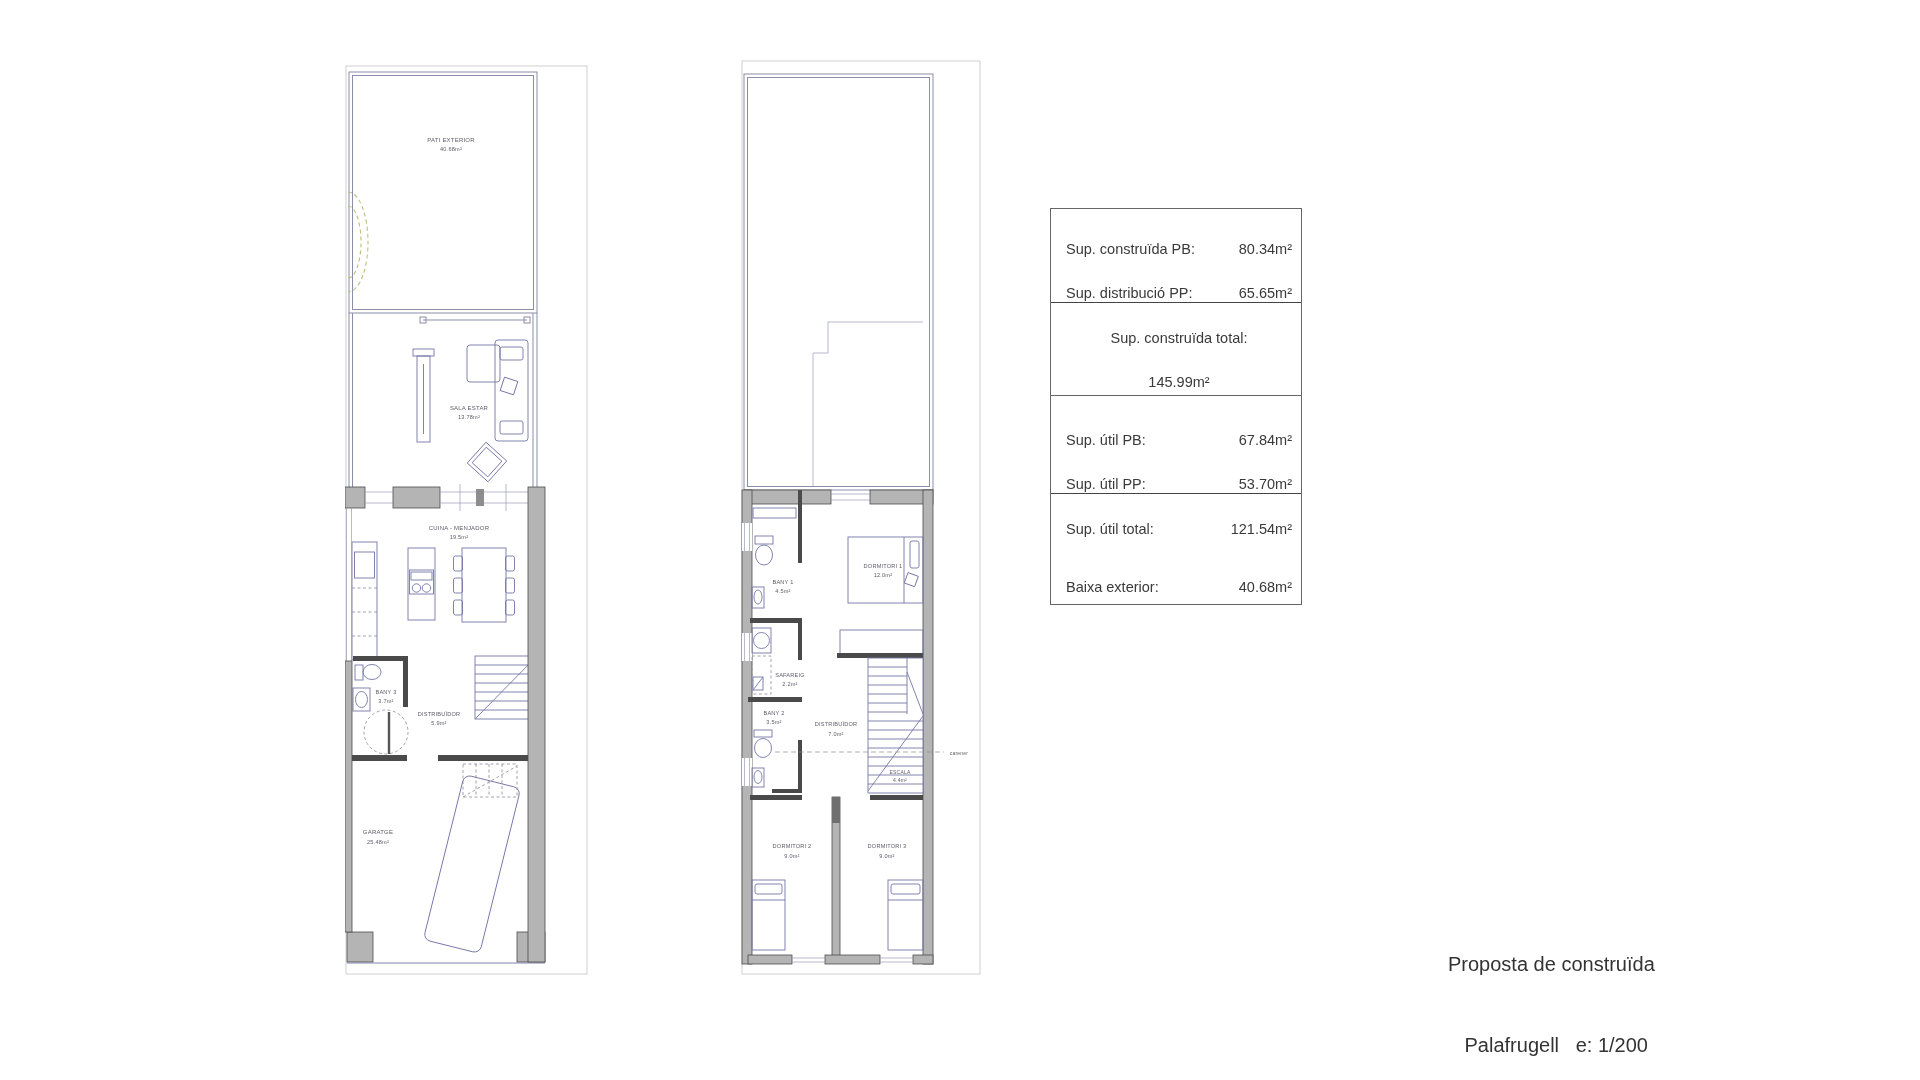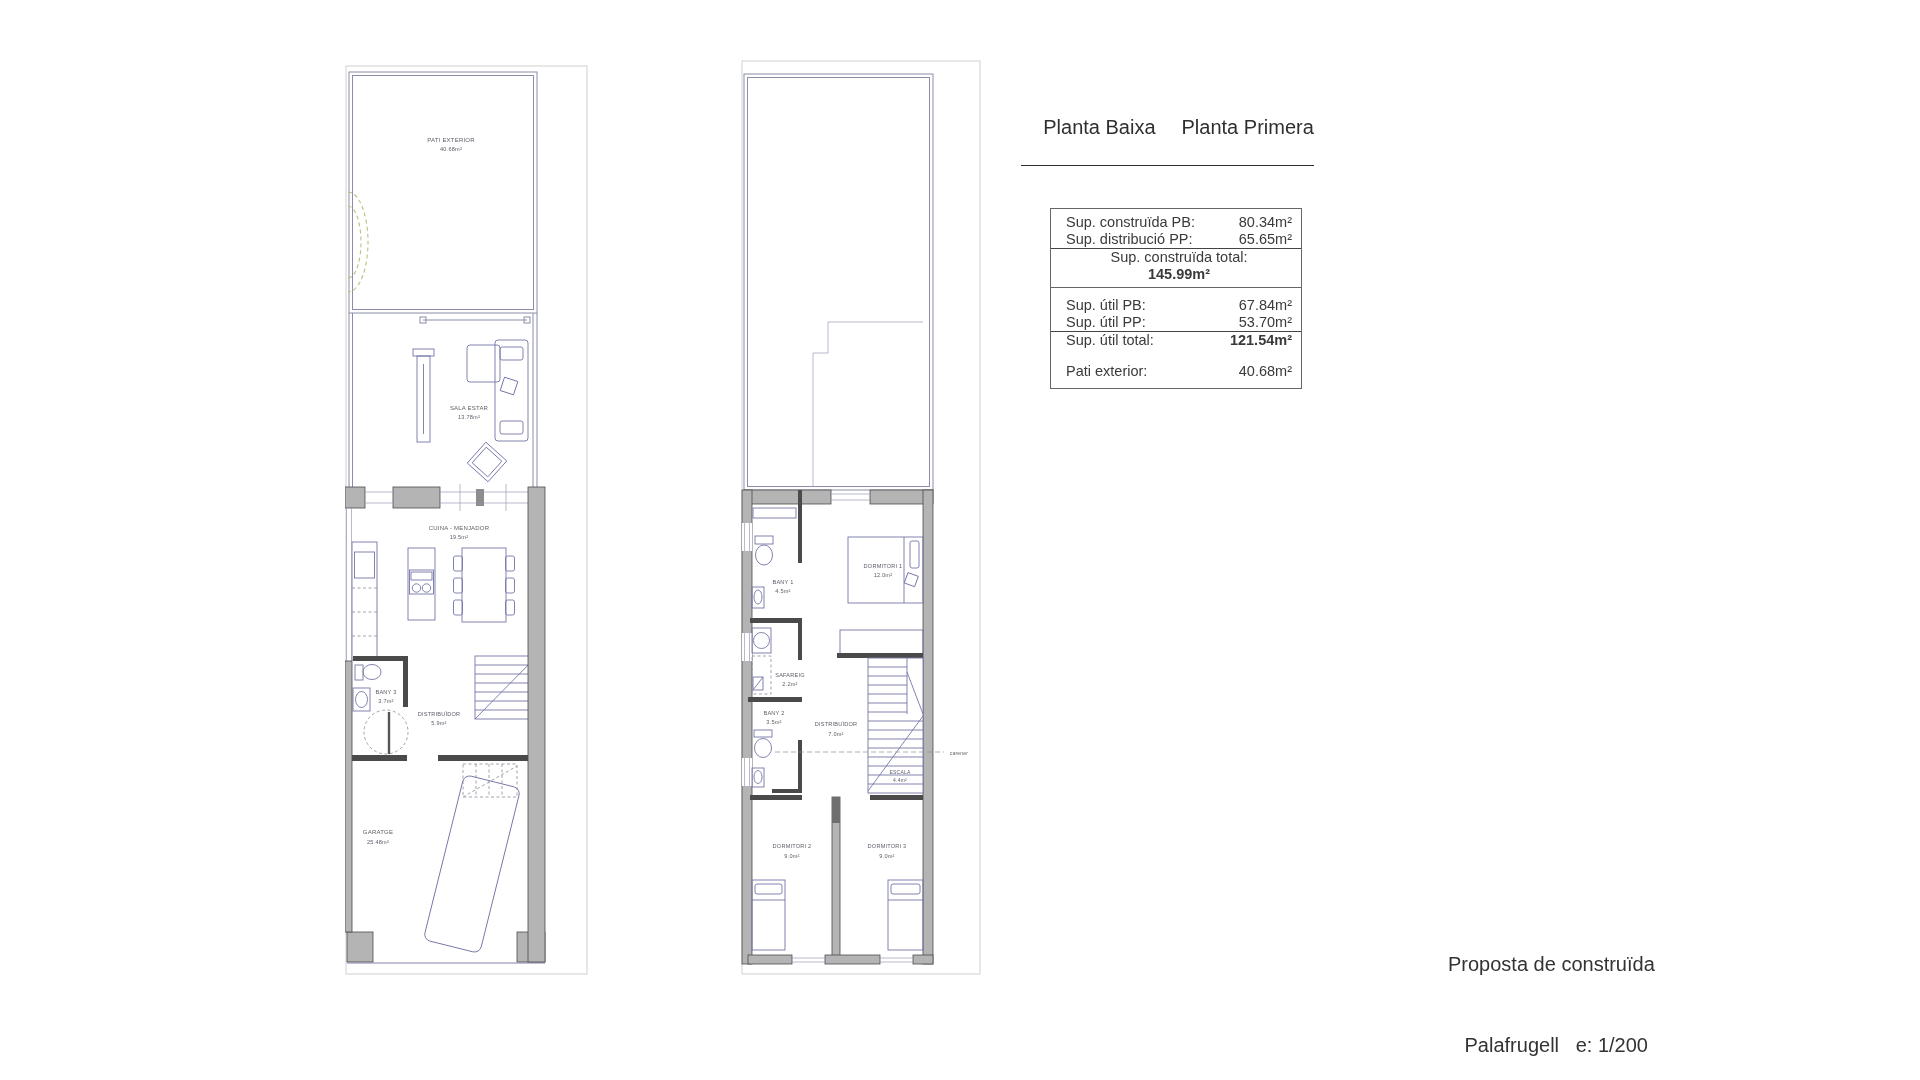--- a/index.html
+++ b/index.html
@@ -21,24 +21,24 @@
   .lbl.xs{font-size:5px;}
   
   .title{position:absolute;left:1021px;top:93px;font-size:20px;color:#2f2f2f;
          border-bottom:1.5px solid #2f2f2f;padding-bottom:3px;white-space:pre;}
   .title .t2{margin-left:26px;}
   
   .areas-table{position:absolute;left:1050px;top:208px;width:250px;border:1px solid #666;
                font-size:14.5px;color:#3a3a3a;background:#fff;}
   .tsec1{padding:5px 0 4px;border-bottom:1px solid #666;}
   .tsec2{padding:9px 0 8px;}
-  .trow{display:flex;justify-content:space-between;height:17px;line-height:17px;padding:0 9px 0 15px;}
+  .trow{display:flex;justify-content:space-between;height:17px;line-height:17px;padding:0 9px 0 15px;margin-top:27px;}
   .trow.rule{border-bottom:1px solid #444;}
   .trow.center{justify-content:center;text-align:right;}
-  .tbold{font-weight:bold;}
+  .tbold{font-weight:normal;}
   .tgap{height:14px;}
   
   .footer{position:absolute;left:1448px;top:897px;width:200px;text-align:right;
           font-size:20px;line-height:27px;color:#333;white-space:pre;}
 </style>
 </head>
 <body>
 
 <div id="page">
 
@@ -276,23 +276,20 @@
       <rect x="8" y="897" width="44" height="9" class="wall"></rect>
       <rect x="85" y="897" width="55" height="9" class="wall"></rect>
       <rect x="173" y="897" width="20" height="9" class="wall"></rect>
       <line x1="52" y1="900" x2="85" y2="900" class="tline"></line>
       <line x1="52" y1="904" x2="85" y2="904" class="tline"></line>
       <line x1="140" y1="900" x2="173" y2="900" class="tline"></line>
       <line x1="140" y1="904" x2="173" y2="904" class="tline"></line>
     </g>
   </svg>
 
-  <div class="title">
-    <span class="t1">Planta Baixa</span><span class="t2">Planta Primera</span>
-  </div>
 
   <div class="areas-table">
     <div class="tsec1">
       <div class="trow">
         <span>Sup. construïda PB:</span>
         <span>80.34m²</span>
       </div>
       <div class="trow rule">
         <span>Sup. distribució PP:</span>
         <span>65.65m²</span>
@@ -308,21 +305,21 @@
       <div class="trow rule">
         <span>Sup. útil PP:</span>
         <span>53.70m²</span>
       </div>
       <div class="trow">
         <span>Sup. útil total:</span>
         <span class="tbold">121.54m²</span>
       </div>
       <div class="tgap"></div>
       <div class="trow">
-        <span>Pati exterior:</span>
+        <span>Baixa exterior:</span>
         <span>40.68m²</span>
       </div>
     </div>
   </div>
 
   <div class="footer">
     <div>Proposta de construïda</div>
     <div>Palafrugell   e: 1/200</div>
   </div>
 

